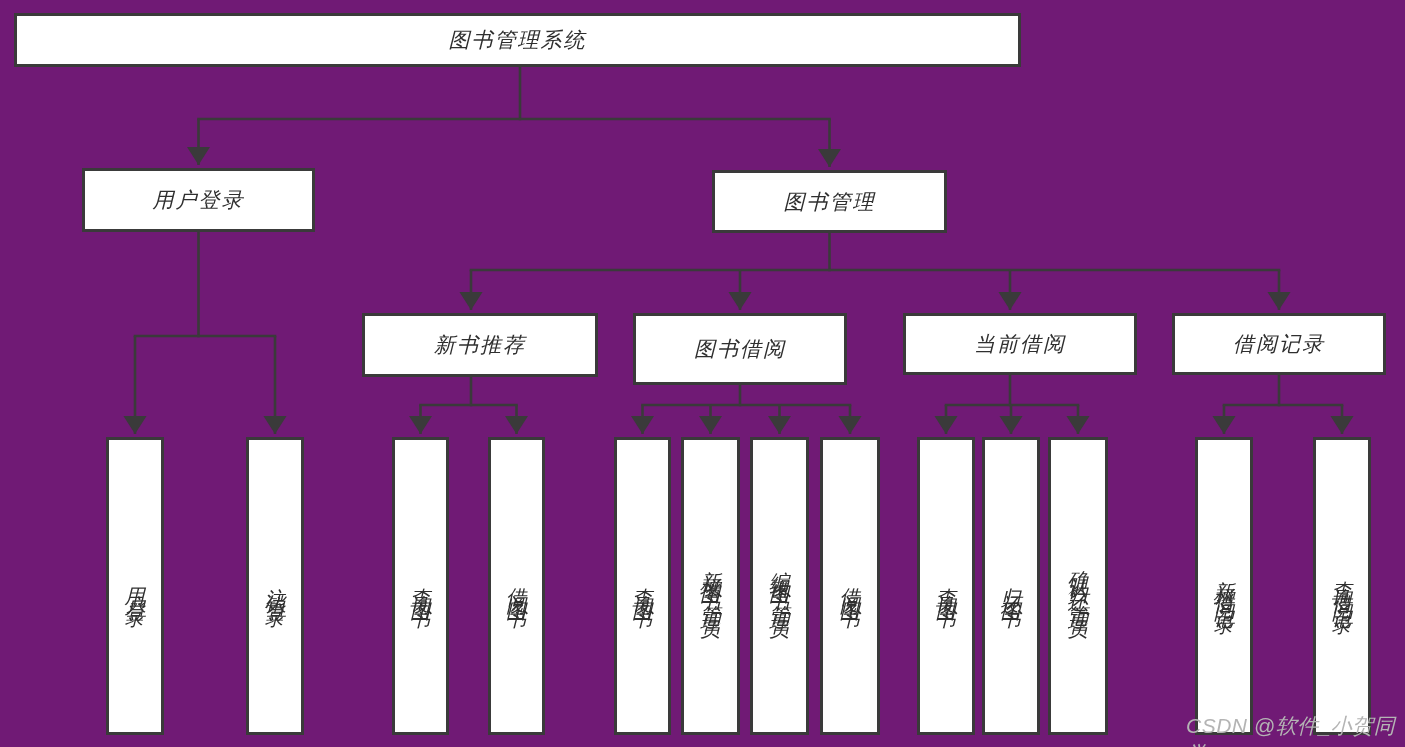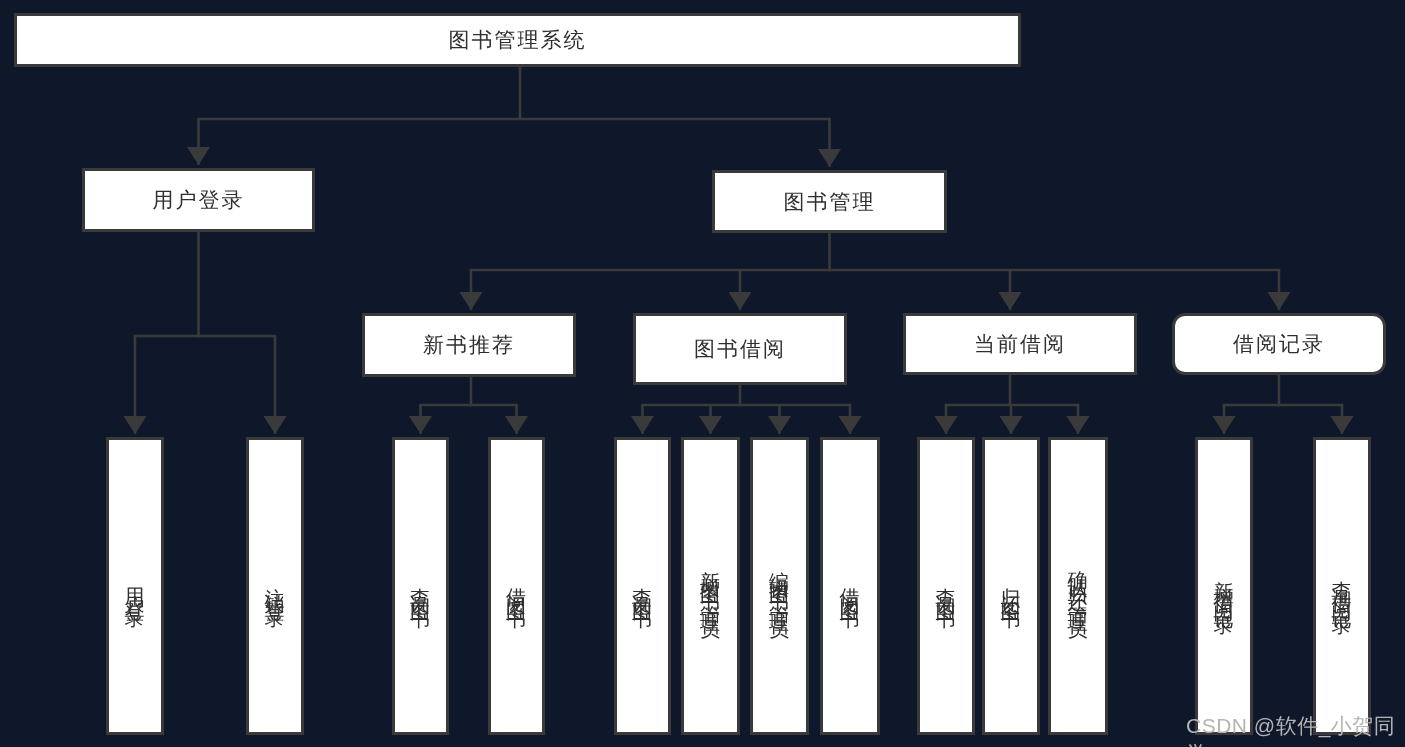--- a/index.html
+++ b/index.html
@@ -5,22 +5,23 @@
   html, body {
     margin: 0;
     padding: 0;
     background: #ffffff;
     font-family: "Liberation Sans", "DejaVu Sans", sans-serif;
   }
   #stage {
     position: relative;
     width: 1405px;
     height: 747px;
-    background: #0f172a;
+    background: #701a75;
     overflow: hidden;
+    font-style: italic;
   }
   #wires {
     position: absolute;
     left: 0; top: 0;
     width: 1405px;
     height: 747px;
   }
   .node {
     position: absolute;
     box-sizing: border-box;
@@ -116,24 +117,24 @@
       <line x1="1224" y1="405" x2="1224" y2="434" marker-end="url(#arrow)"></line>
       <line x1="1342" y1="405" x2="1342" y2="434" marker-end="url(#arrow)"></line>
     </g>
   </svg>
 
   <div class="node" style="left:14px; top:13px; width:1007px; height:54px;">图书管理系统</div>
 
   <div class="node" style="left:82px; top:168px; width:233px; height:64px;">用户登录</div>
   <div class="node" style="left:712px; top:170px; width:235px; height:63px;text-align:right;">图书管理</div>
 
-  <div class="node" style="left:362px; top:313px; width:214px; height:64px;">新书推荐</div>
+  <div class="node" style="left:362px; top:313px; width:236px; height:64px;">新书推荐</div>
   <div class="node" style="left:633px; top:313px; width:214px; height:72px;">图书借阅</div>
   <div class="node" style="left:903px; top:313px; width:234px; height:62px;">当前借阅</div>
-  <div class="node" style="left:1172px; top:313px; width:214px; height:62px;border-radius:13px;">借阅记录</div>
+  <div class="node" style="left:1172px; top:313px; width:214px; height:62px;">借阅记录</div>
 
   <div class="leaf" style="left:106px; width:58px;">
     <span class="vtext">用户登录</span>
   </div>
   <div class="leaf" style="left:246px; width:58px;">
     <span class="vtext">注销登录</span>
   </div>
 
   <div class="leaf" style="left:392px; width:57px;">
     <span class="vtext">查询图书</span>

